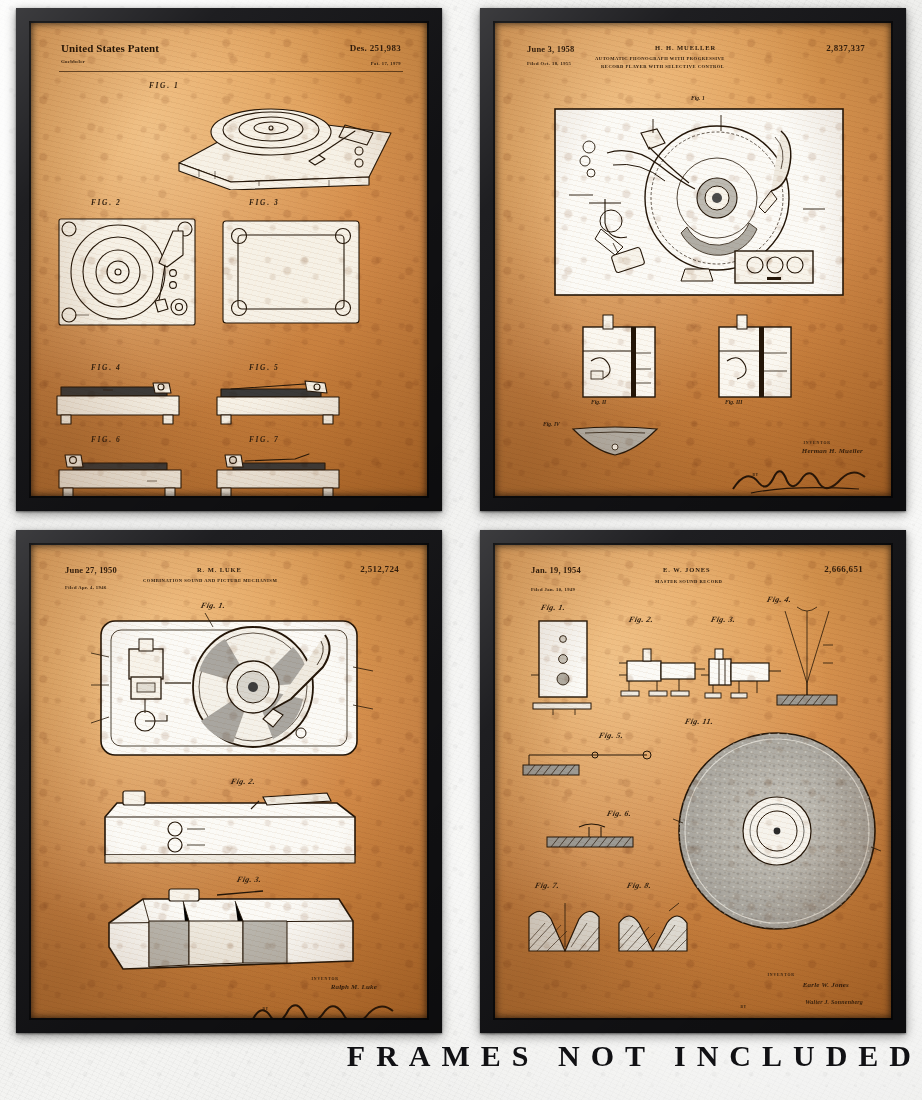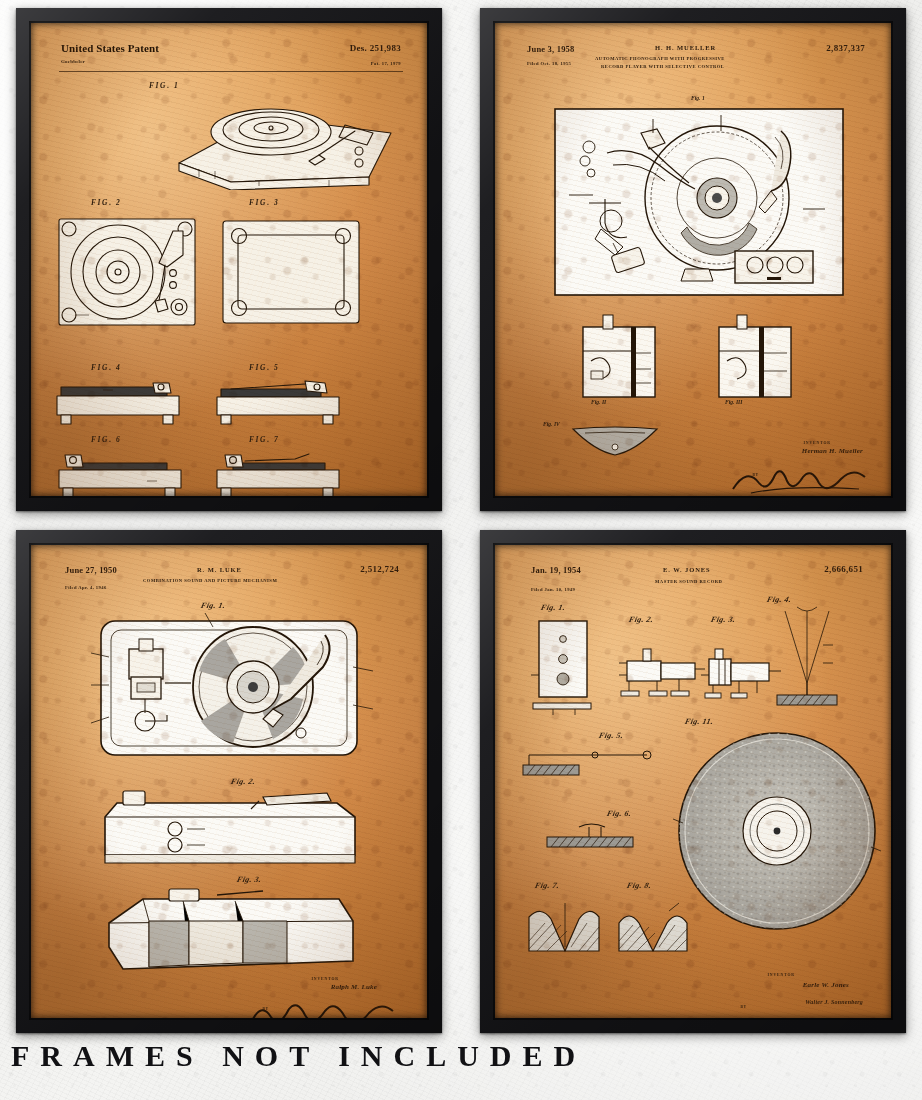--- a/index.html
+++ b/index.html
@@ -113,21 +113,21 @@
 
   
   .ink { stroke:#241608; fill:none; stroke-width:1.1; stroke-linejoin:round; stroke-linecap:round; }
   .ink-thin { stroke:#2a1a0a; fill:none; stroke-width:.6; }
   .white-fill { fill:#f6f1e6; }
   .dark-fill  { fill:#3a3a3a; }
 
   
   #caption {
     position:absolute; left:0; right:0; top:1040px;
-    text-align:left;
+    text-align:right;
     font-family:"Liberation Serif", serif;
     font-size:30px;
     font-weight:bold;
     letter-spacing:11px;
     text-indent:11px;
     color:#111114;
     line-height:1.08;
   }
 </style>
 </head>

